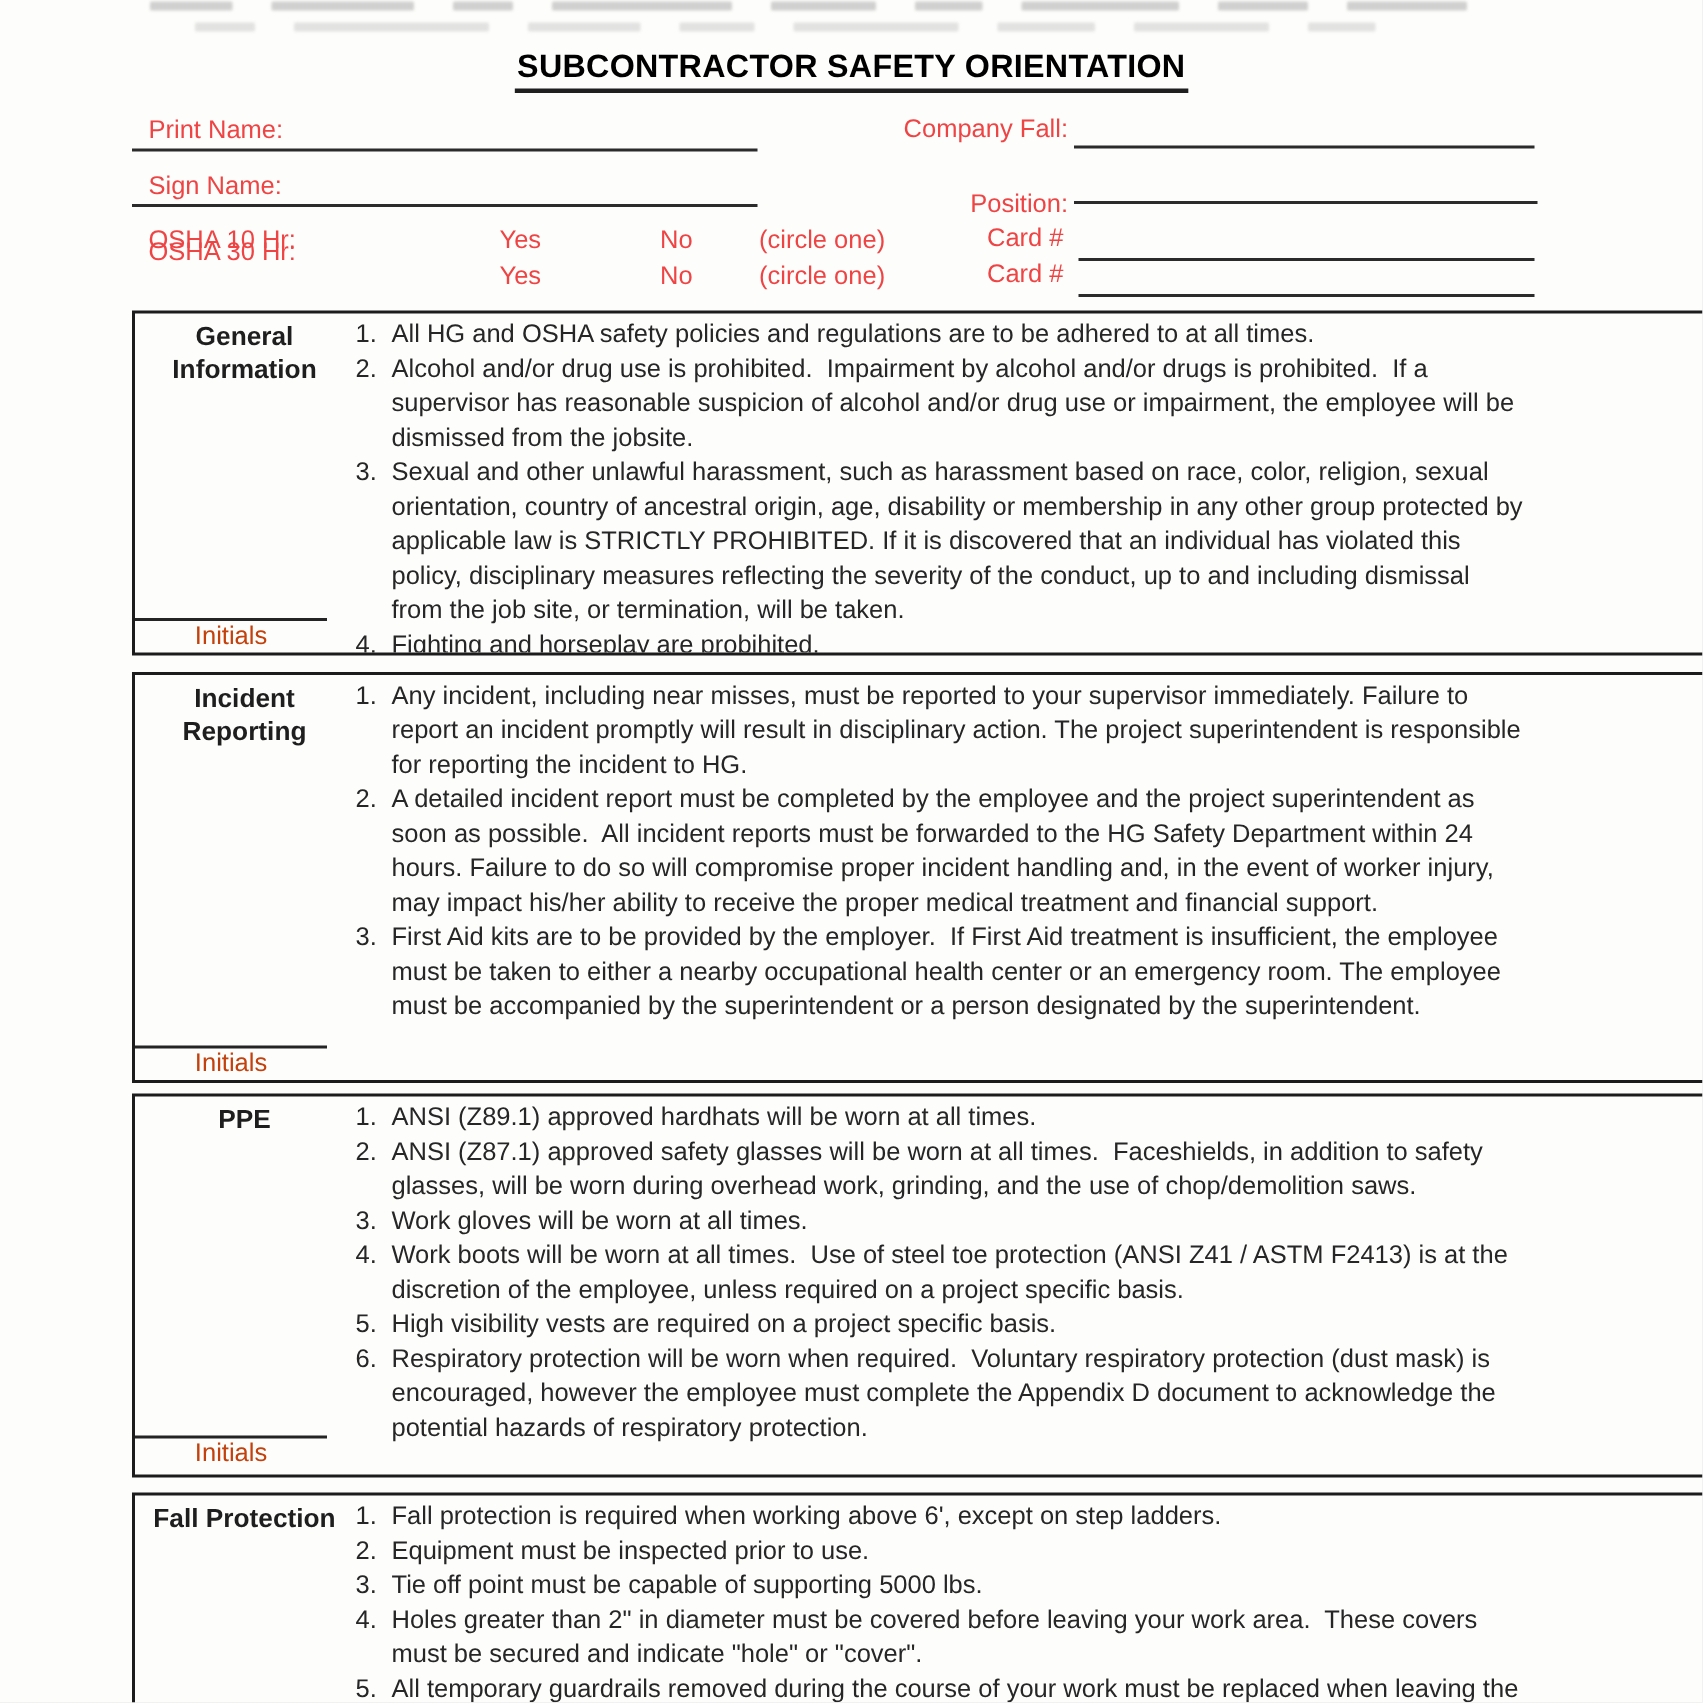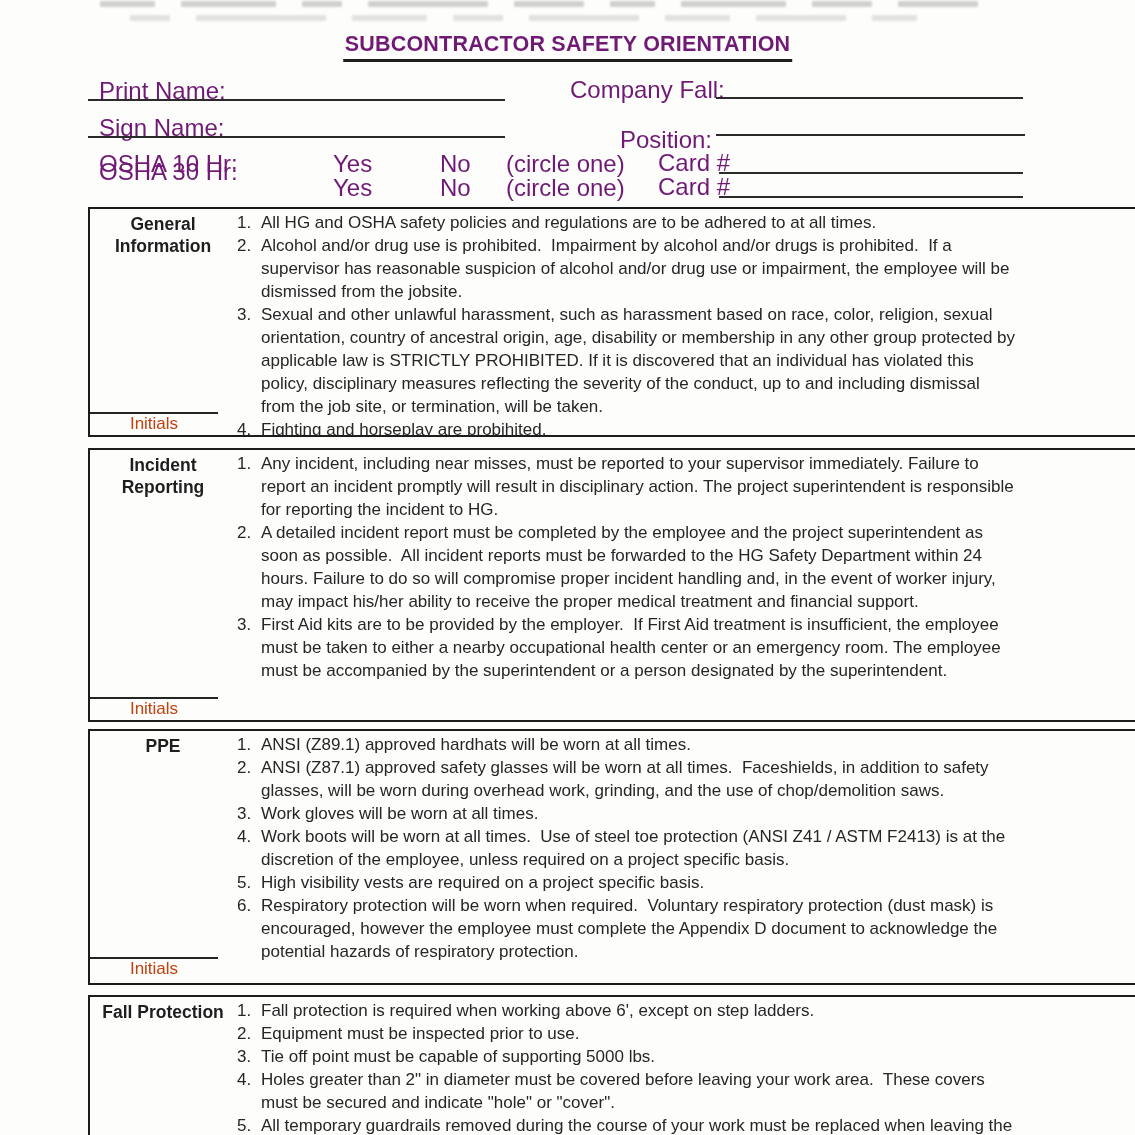--- a/index.html
+++ b/index.html
@@ -14,25 +14,25 @@
   }
   
   .artifacts{position:absolute;left:100px;top:1px;width:900px;height:26px;filter:blur(1.1px);opacity:.45;}
   .artifacts .row{position:absolute;left:0;right:0;display:flex;gap:26px;}
   .artifacts .row.r1{top:0;}
   .artifacts .row.r2{top:14px;left:30px;}
   .artifacts i{display:block;height:6px;background:#9a9a9a;border-radius:1px;}
 
   .doc-title{
     position:absolute;top:32px;left:50%;transform:translateX(-50%);
-    font-size:21.5px;font-weight:bold;letter-spacing:.2px;color:#701a75;
+    font-size:21.5px;font-weight:bold;letter-spacing:.2px;color:#000000;
     border-bottom:3px solid #1f1f1f;padding:0 2px 2px 2px;white-space:nowrap;
   }
 
-  .lbl{position:absolute;font-size:24px;color:#701a75;white-space:nowrap;}
+  .lbl{position:absolute;font-size:17px;color:#ef4444;white-space:nowrap;}
   .lbl.right{text-align:right;}
   .fline{position:absolute;height:0;border-bottom:2px solid #2b2b2b;}
 
   .box{
     position:absolute;left:88px;width:1128px;
     border:2px solid #1c1c1c;background:transparent;box-sizing:border-box;
     overflow:hidden;
   }
   .box.clipped{overflow:visible;}
   .sec-title{

